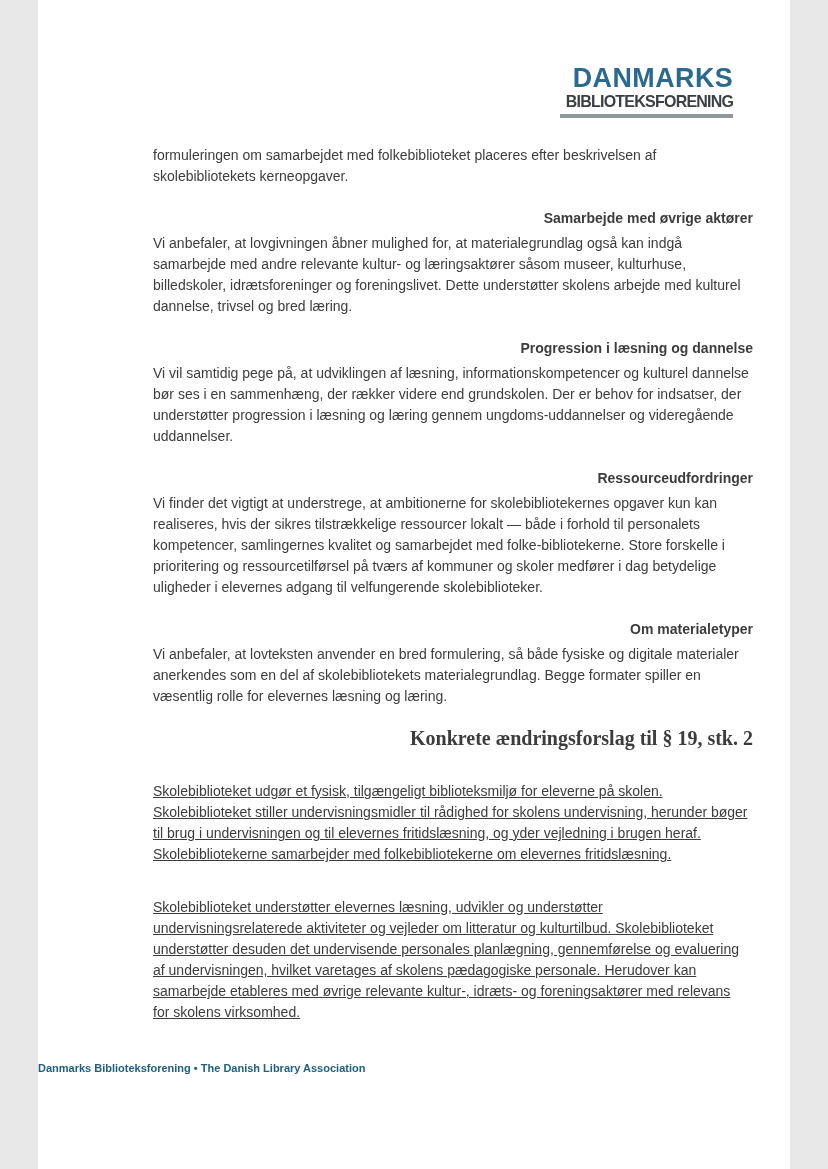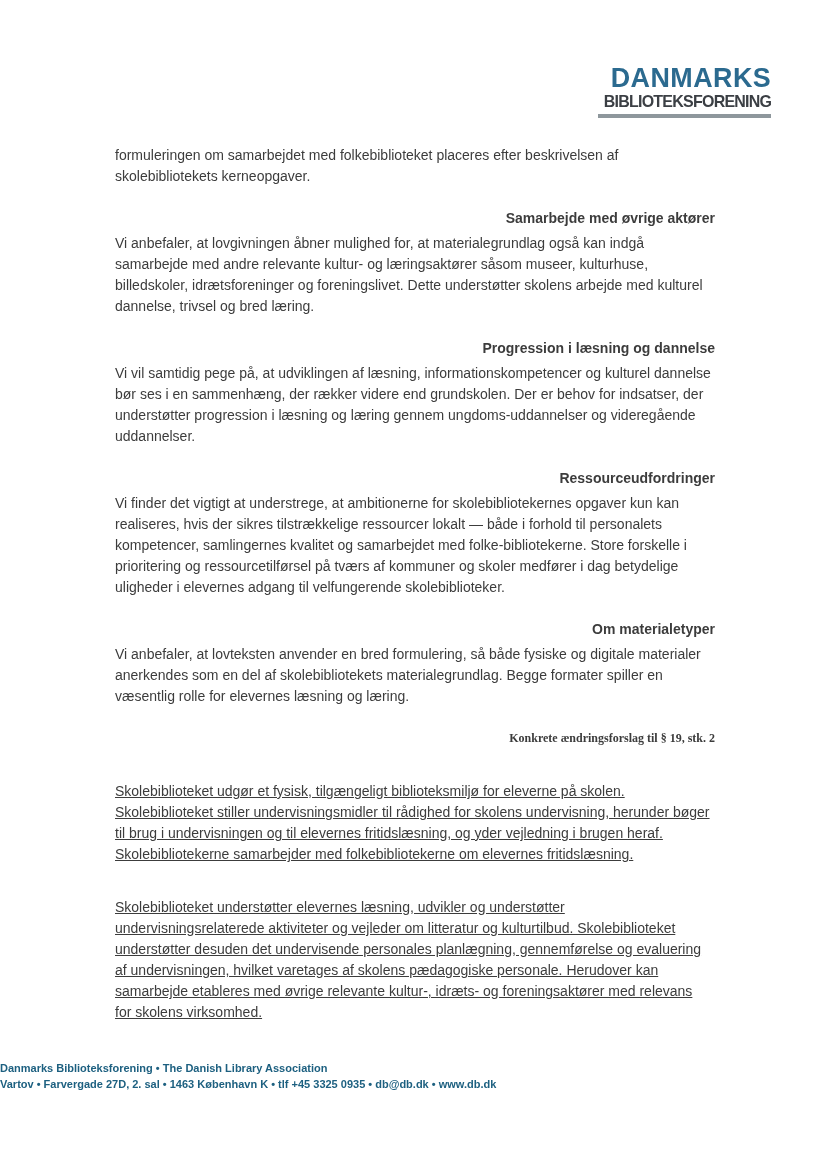--- a/index.html
+++ b/index.html
@@ -5,21 +5,21 @@
   :root{
     --logo-blue:#2b6a8f;
     --logo-dark:#3b3f44;
     --logo-bar-gray:#8e979c;
     --footer-blue:#1d6080;
     --body-text:#3c3c3c;
   }
   html,body{margin:0;padding:0;background:#e8e8e8;}
   .page{
     position:relative;
-    width:828px;height:1169px;
+    width:752px;height:1169px;
     margin:0 auto;
     background:#ffffff;
     overflow:hidden;
     font-family:"Liberation Sans","DejaVu Sans",sans-serif;
   }
   
   .logo{position:absolute;top:64px;right:57px;text-align:right;}
   .logo-line1{
     font-size:28px;font-weight:800;line-height:28px;
     letter-spacing:.5px;color:var(--logo-blue);
@@ -34,21 +34,21 @@
   
   .content{
     position:absolute;top:141px;left:111px;width:604px;
     font-size:14px;line-height:21px;color:var(--body-text);
   }
   .content p{margin:4px;}
   section{margin-top:21px;}
   h3{font-size:14px;line-height:21px;margin:0;font-weight:bold;color:var(--body-text);text-align:right;}
   .serif-heading{
     font-family:"Liberation Serif","DejaVu Serif",serif;
-    font-size:12px;font-weight:bold;
+    font-size:20px;font-weight:bold;
   }
   .spaced{margin-top:32px !important;text-decoration:underline;}
   
   .footer{
     position:absolute;top:1060px;left:0;width:100%;
     font-weight:bold;
     font-size:11px;line-height:16px;color:var(--footer-blue);
   }
 </style>
 </head>
@@ -89,16 +89,15 @@
     <section>
       <h3 class="serif-heading">Konkrete ændringsforslag til § 19, stk. 2</h3>
       <p class="spaced">Skolebiblioteket udgør et fysisk, tilgængeligt biblioteksmiljø for eleverne på skolen. Skolebiblioteket stiller undervisningsmidler til rådighed for skolens undervisning, herunder bøger til brug i undervisningen og til elevernes fritidslæsning, og yder vejledning i brugen heraf. Skolebibliotekerne samarbejder med folkebibliotekerne om elevernes fritidslæsning.</p>
       <p class="spaced">Skolebiblioteket understøtter elevernes læsning, udvikler og understøtter undervisningsrelaterede aktiviteter og vejleder om litteratur og kulturtilbud. Skolebiblioteket understøtter desuden det undervisende personales planlægning, gennemførelse og evaluering af undervisningen, hvilket varetages af skolens pædagogiske personale.  Herudover kan samarbejde etableres med øvrige relevante kultur-, idræts- og foreningsaktører med relevans for skolens virksomhed.</p>
     </section>
 
   </main>
 
   <footer class="footer">
     <div>Danmarks Biblioteksforening • The Danish Library Association</div>
-    <div>Vartov • Farvergade 27D, 2. sal •  1463 København K •  tlf +45 3325 0935 •  db@db.dk •  www.db.dk</div>
   </footer>
 
 </div>
 
 </body></html>

